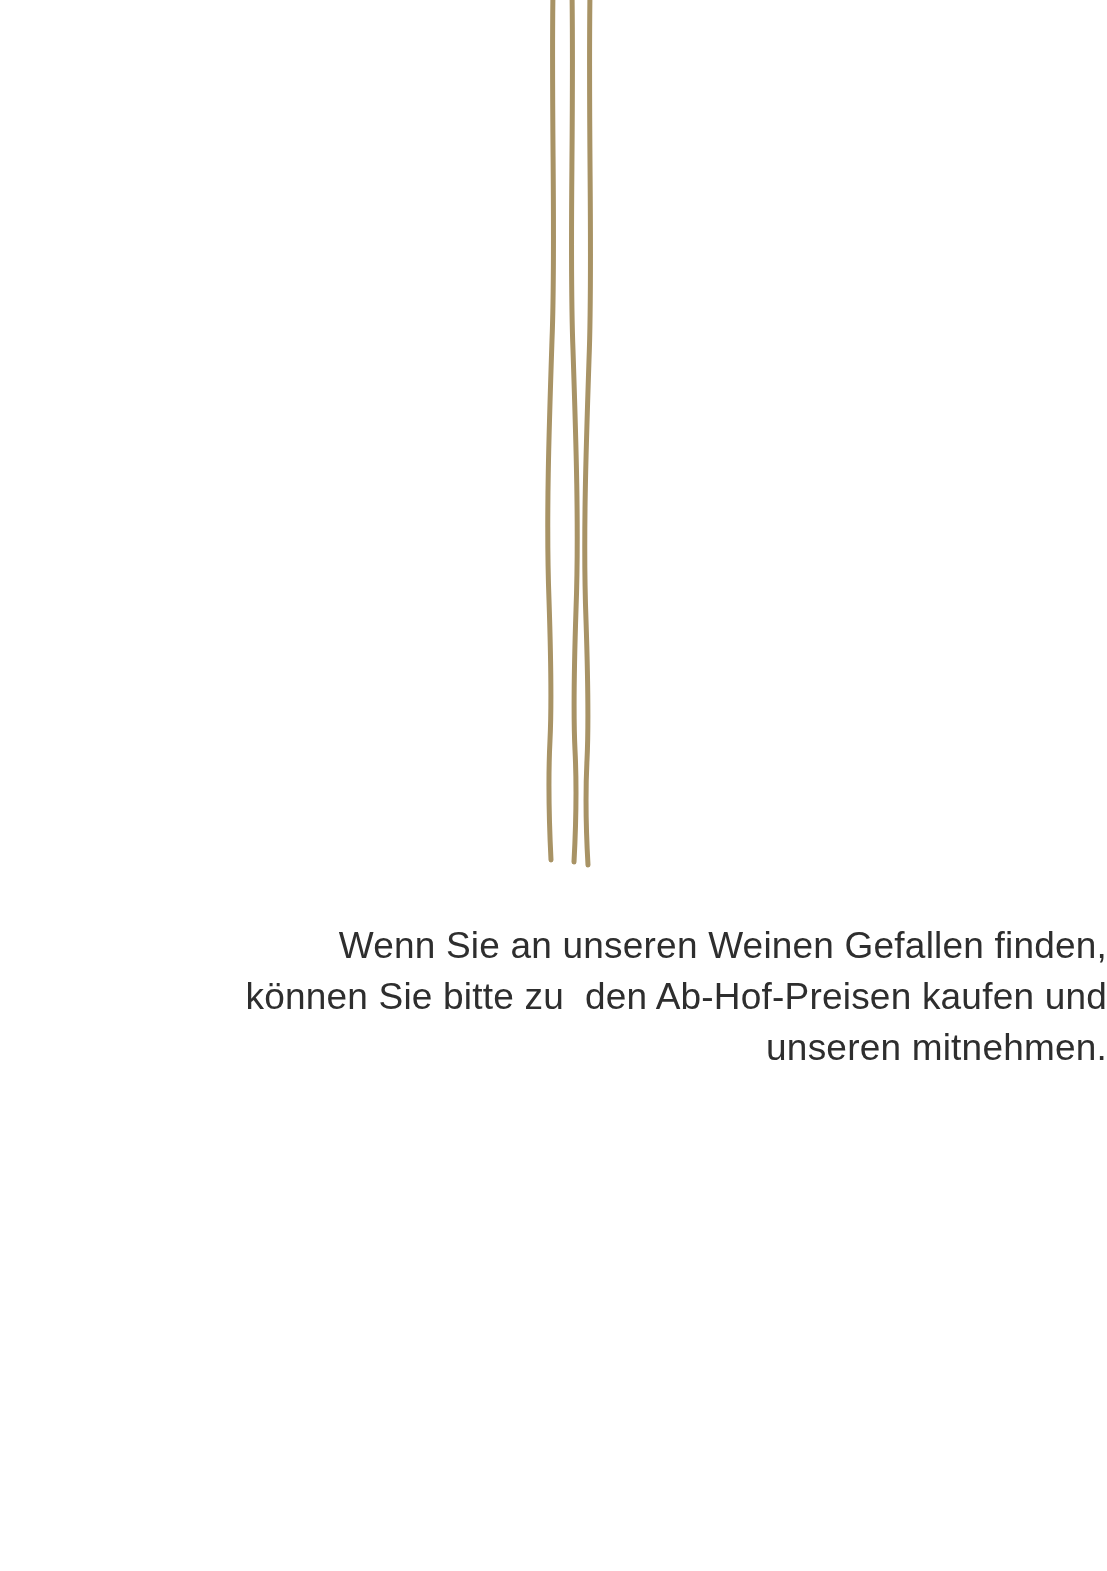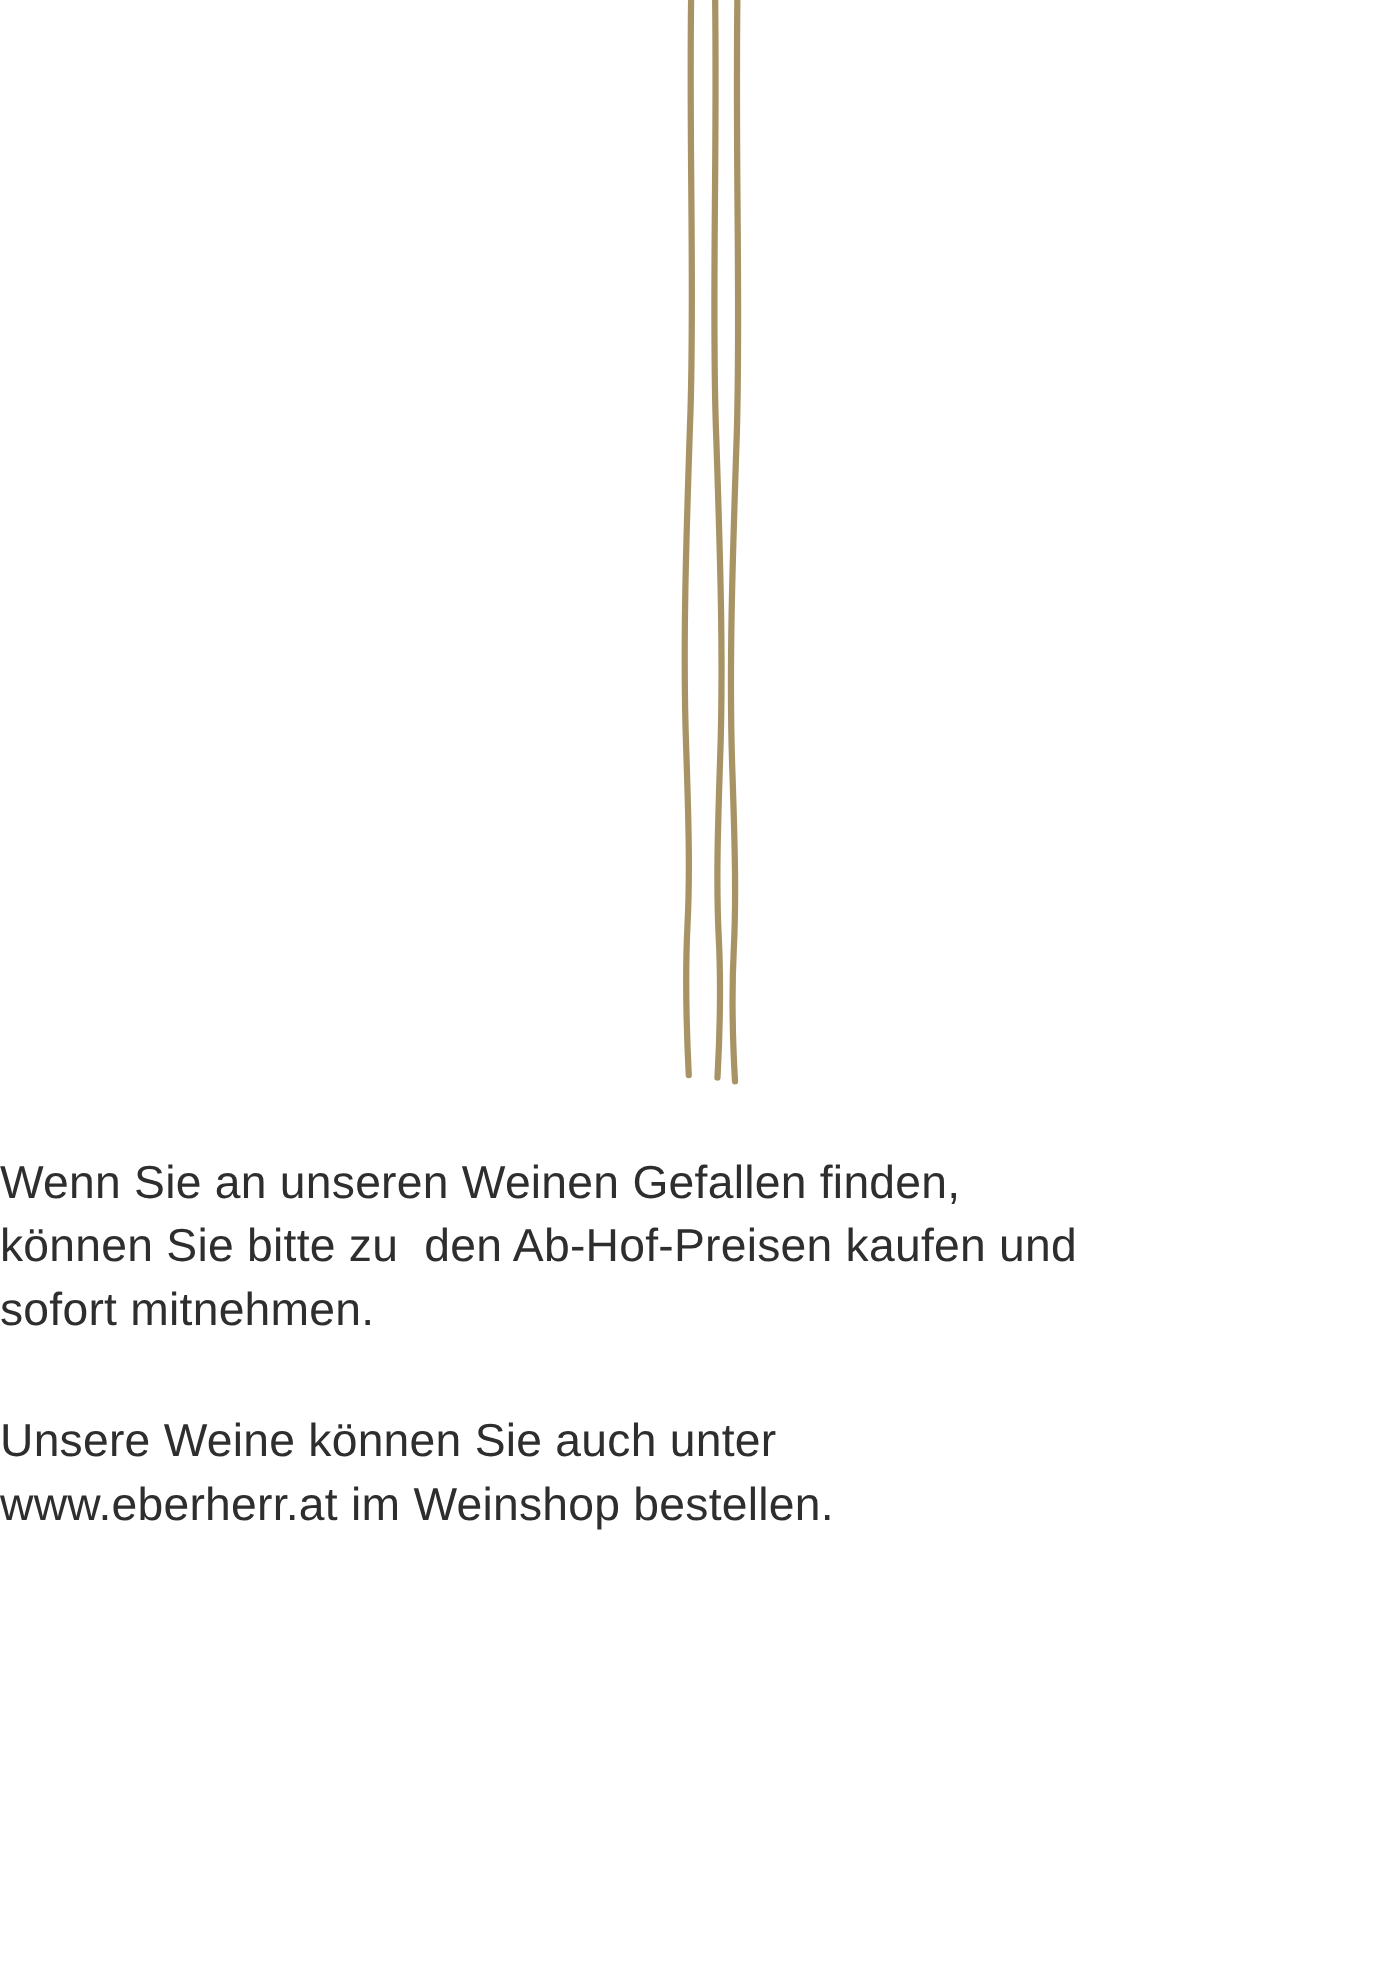--- a/index.html
+++ b/index.html
@@ -30,21 +30,21 @@
     width: 1107px;
     height: 900px;
     pointer-events: none;
   }
 
   .text-block {
     position: absolute;
     left: 0;
     right: 0;
     top: 920px;
-    text-align: left;
+    text-align: right;
   }
 
   .para {
     font-size: 37px;
     line-height: 1.38;
     letter-spacing: 0.2px;
     color: #2e2e2e;
     font-weight: 400;
     margin: 0;
   }
@@ -72,23 +72,19 @@
       <path d="M590,-10 C588,140 593,260 589,360 C586,450 583,540 586,620
                C588,680 589,720 587,760 C585,800 586,830 588,865"></path>
     </g>
   </svg>
 
   <div class="text-block">
 
     <p class="para first">
       <span class="line">Wenn Sie an unseren Weinen Gefallen finden,</span>
       <span class="line">können Sie bitte zu  den Ab-Hof-Preisen kaufen und</span>
-      <span class="line">sofort mitnehmen.</span>
+      <span class="line">unseren mitnehmen.</span>
     </p>
 
-    <p class="para second">
-      <span class="line">Unsere Weine können Sie auch unter</span>
-      <span class="line">www.eberherr.at im Weinshop bestellen.</span>
-    </p>
 
   </div>
 
 </div>
 
 </body></html>

